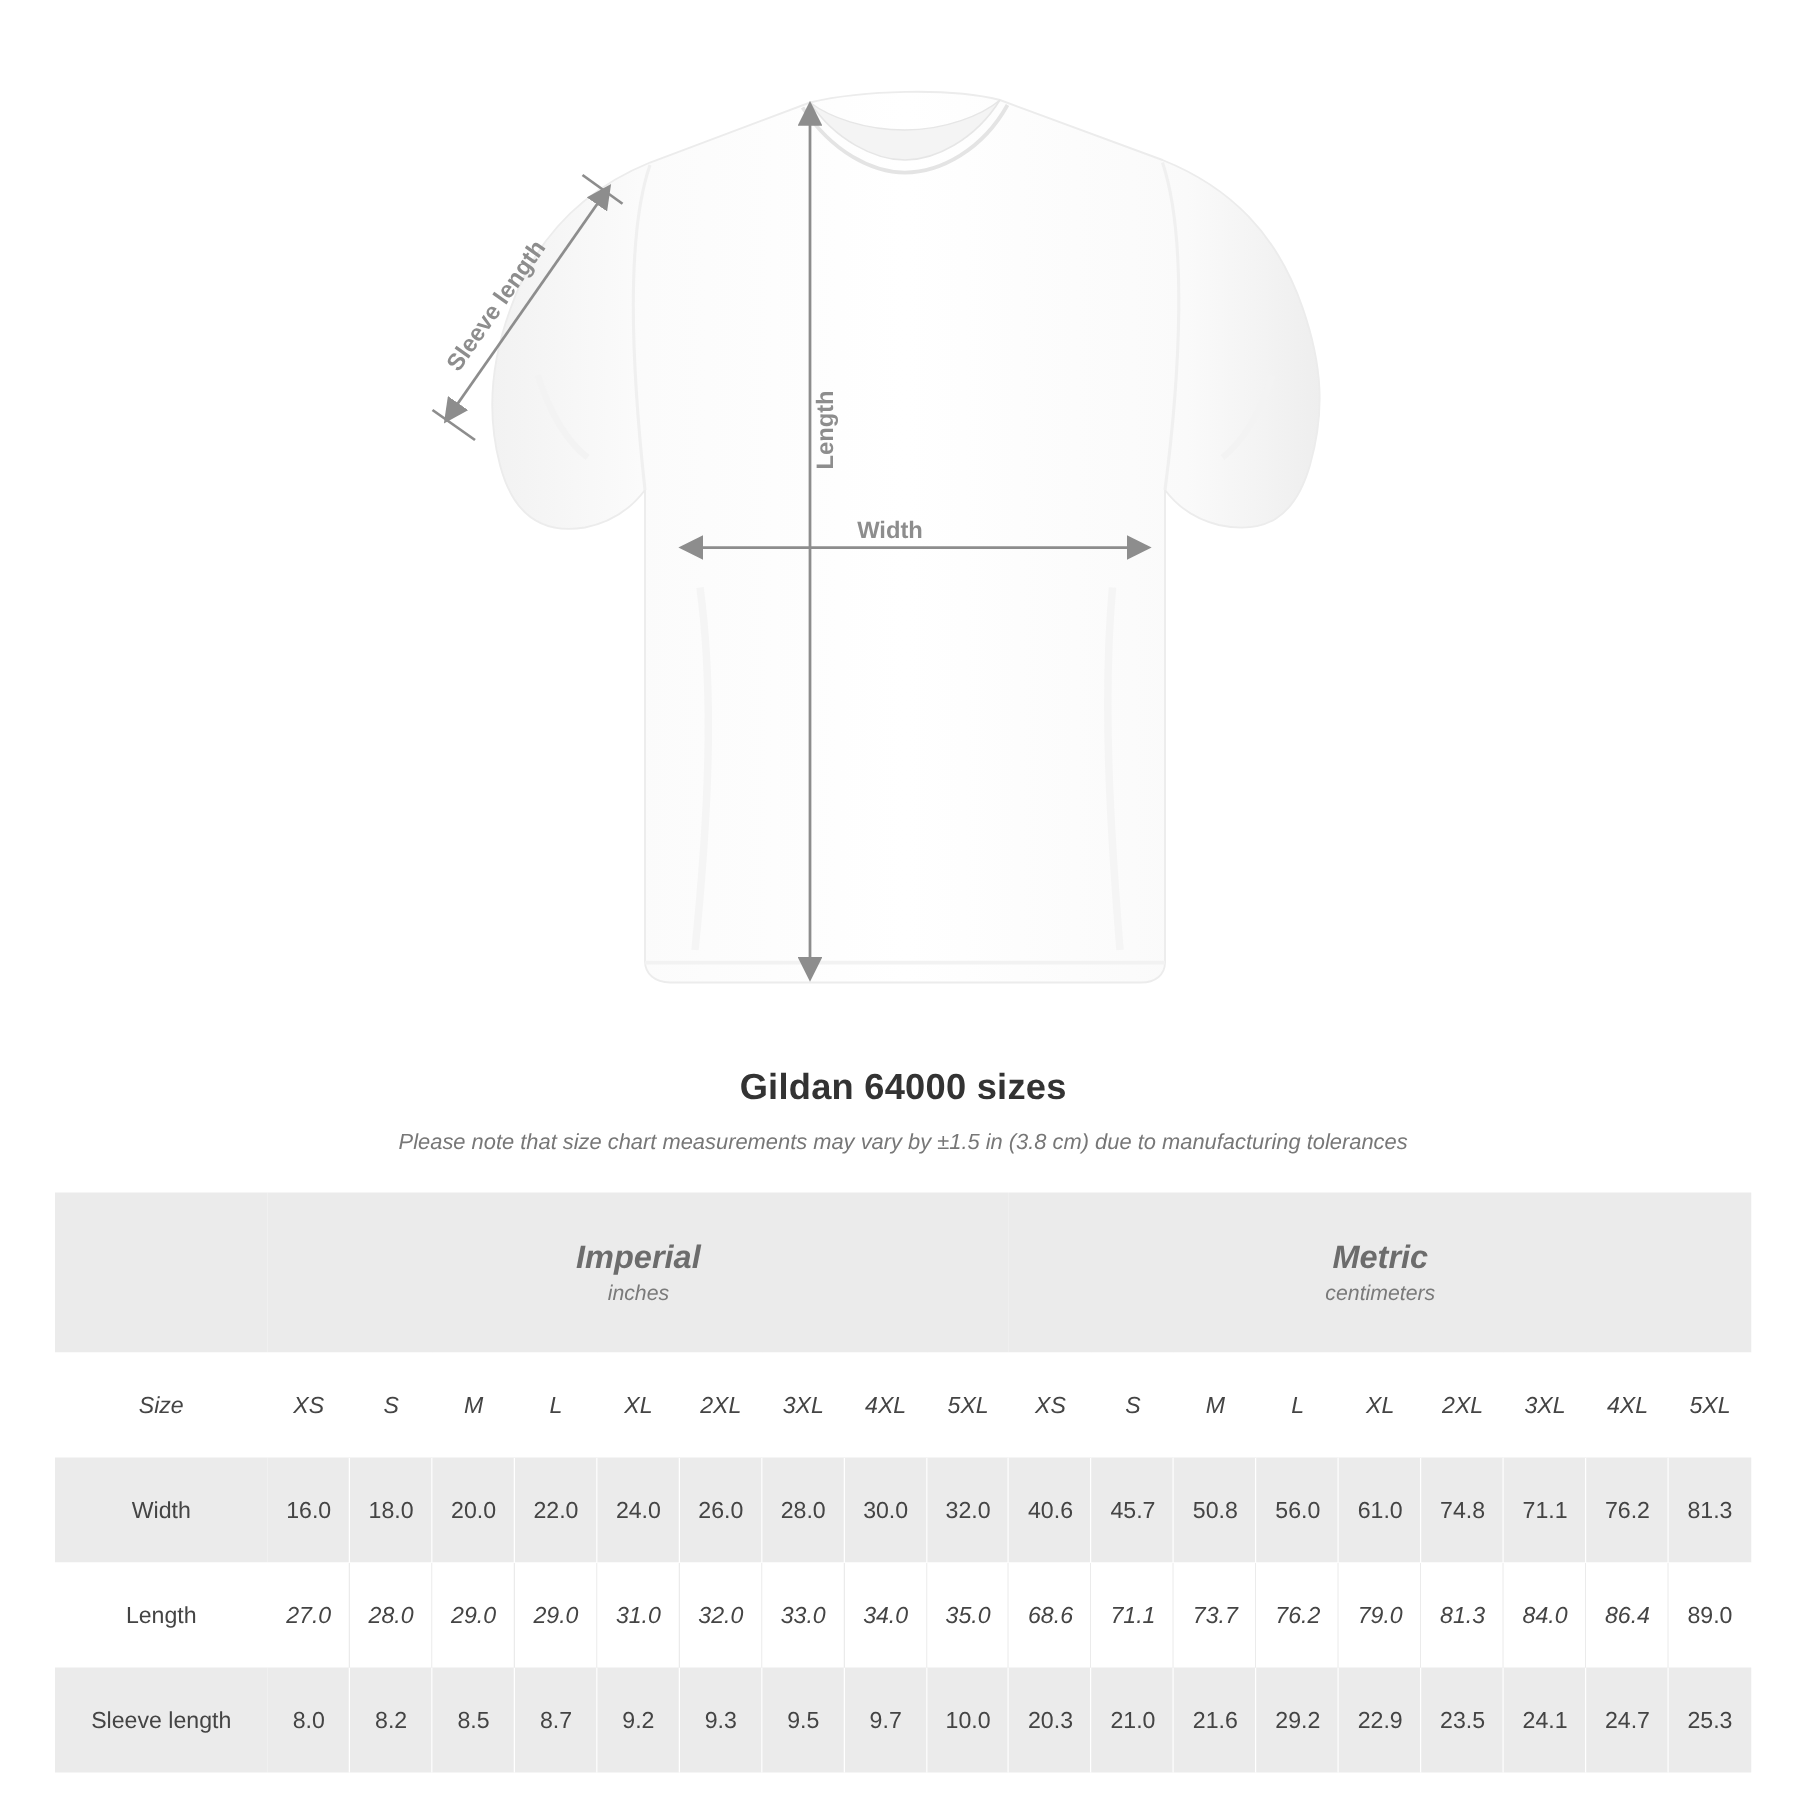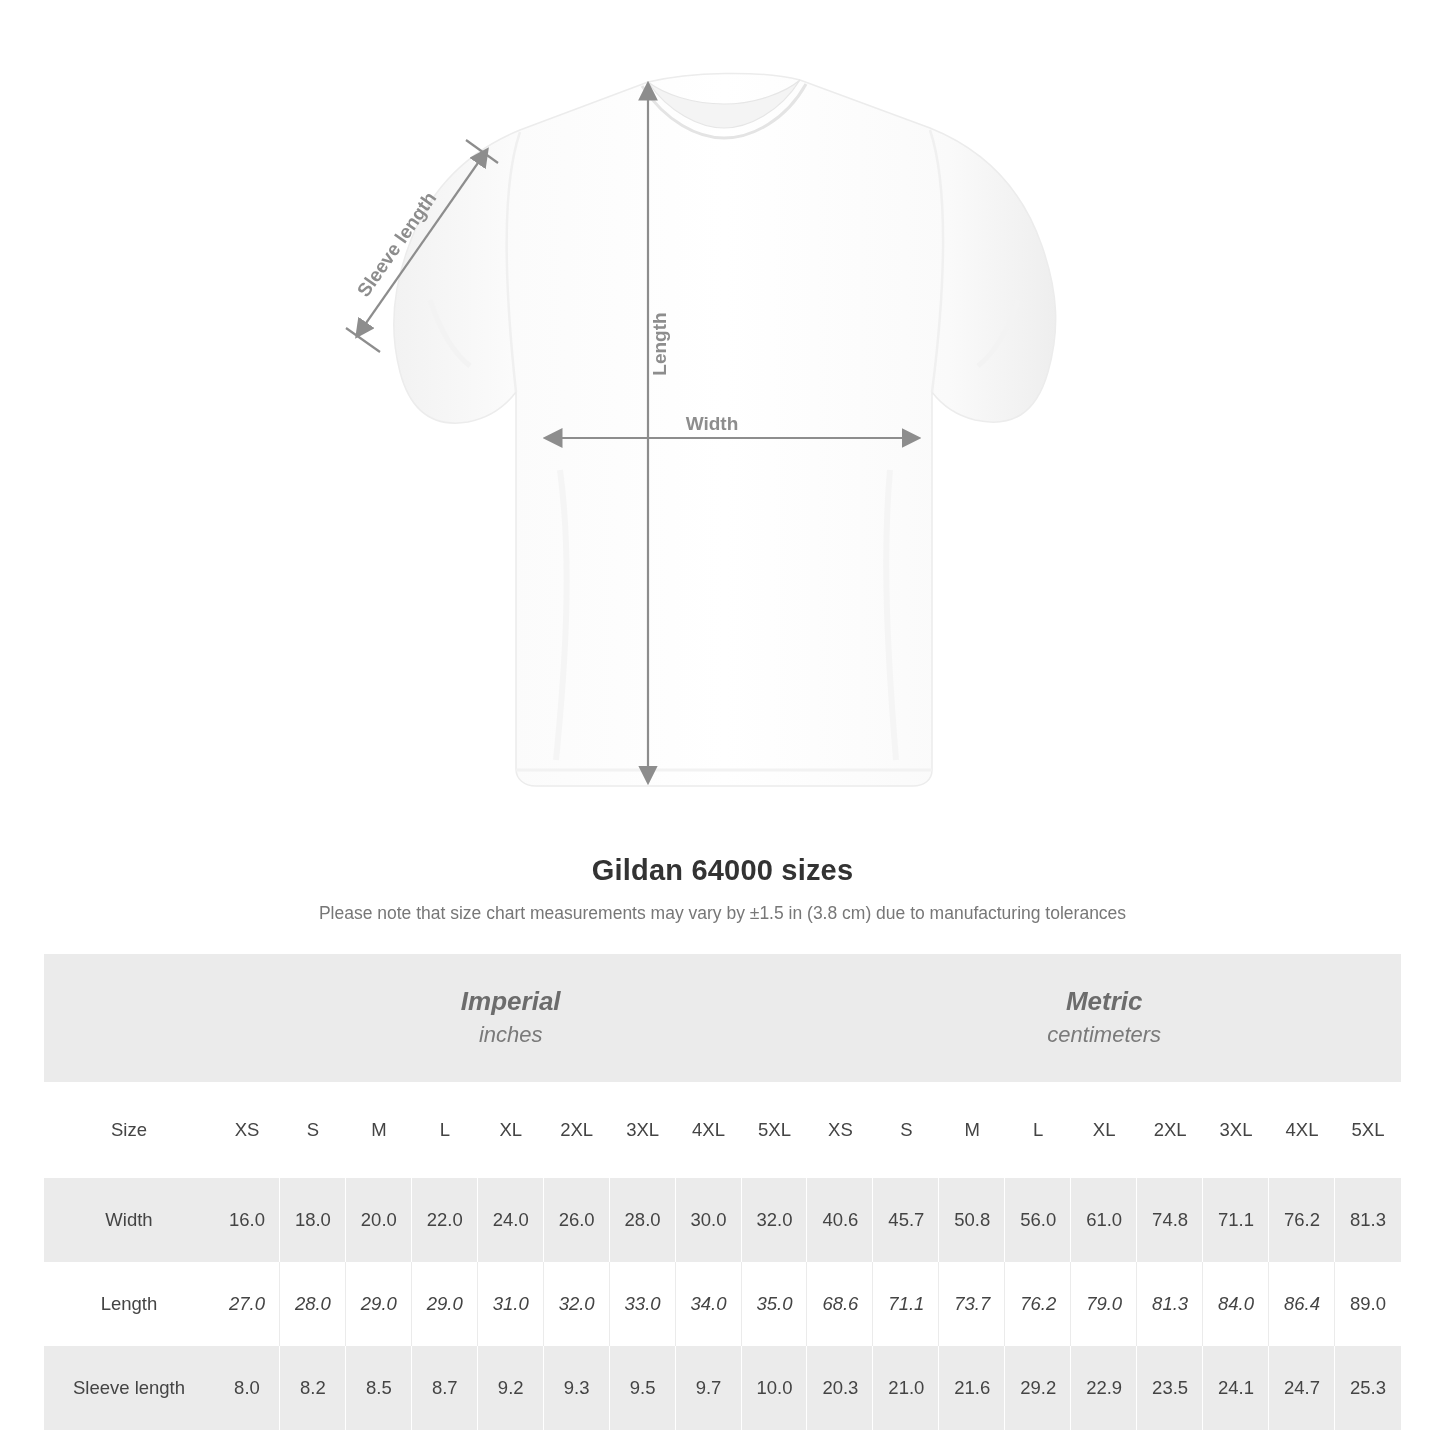--- a/index.html
+++ b/index.html
@@ -37,20 +37,21 @@
     text-align: center;
     font-size: 29px;
     font-weight: bold;
     color: #333333;
     margin-top: 34px;
     letter-spacing: 0.2px;
   }
   .chart-note {
     text-align: center;
     font-size: 17.5px;
+    font-style: italic;
     color: #777777;
     margin-top: 16px;
   }
 
   
   .table-wrap {
     margin: 30px 44px 0 44px;
   }
   table.size-table {
     width: 1357px;
@@ -72,28 +73,29 @@
     background: #ebebeb;
   }
   .unit-name {
     font-size: 26px;
     font-style: italic;
     font-weight: bold;
     color: #6c6c6c;
     line-height: 1.25;
   }
   .unit-sub {
-    font-size: 22px;
+    font-size: 17px;
     font-style: italic;
     color: #7a7a7a;
     line-height: 1.5;
   }
   .hdr-row td {
-    height: 96px;
+    height: 84px;
     background: #ffffff;
+    font-style: italic;
   }
   .hdr-row td.rowlabel {
     background: #ffffff;
   }
   .hdr-size {
     font-weight: bold;
     font-size: 19px;
     color: #3a3a3a;
   }
   .rowlabel {

